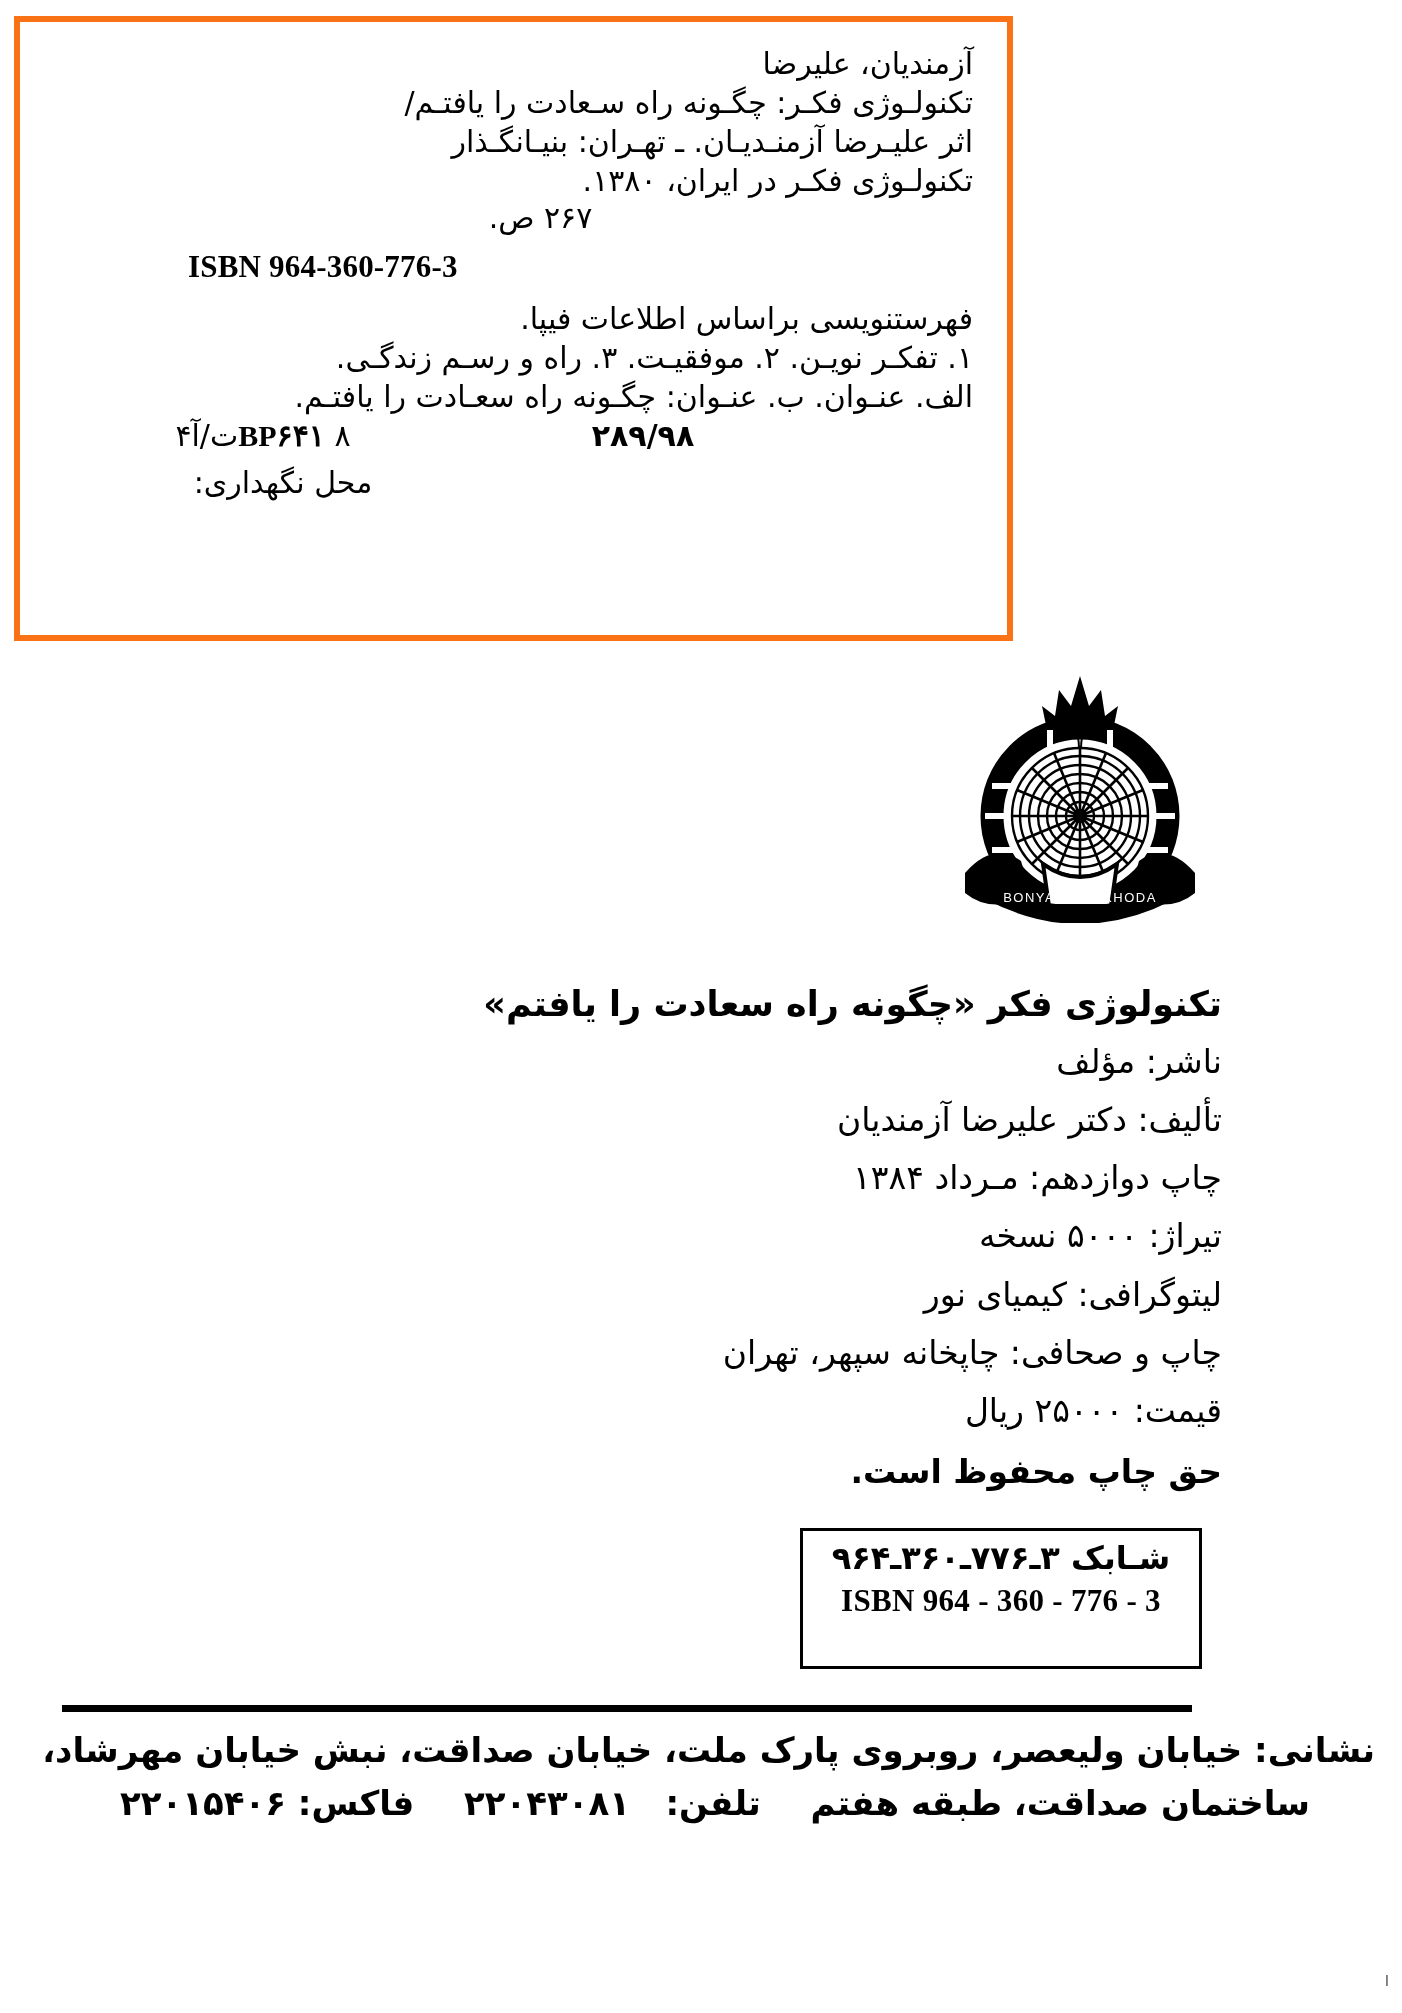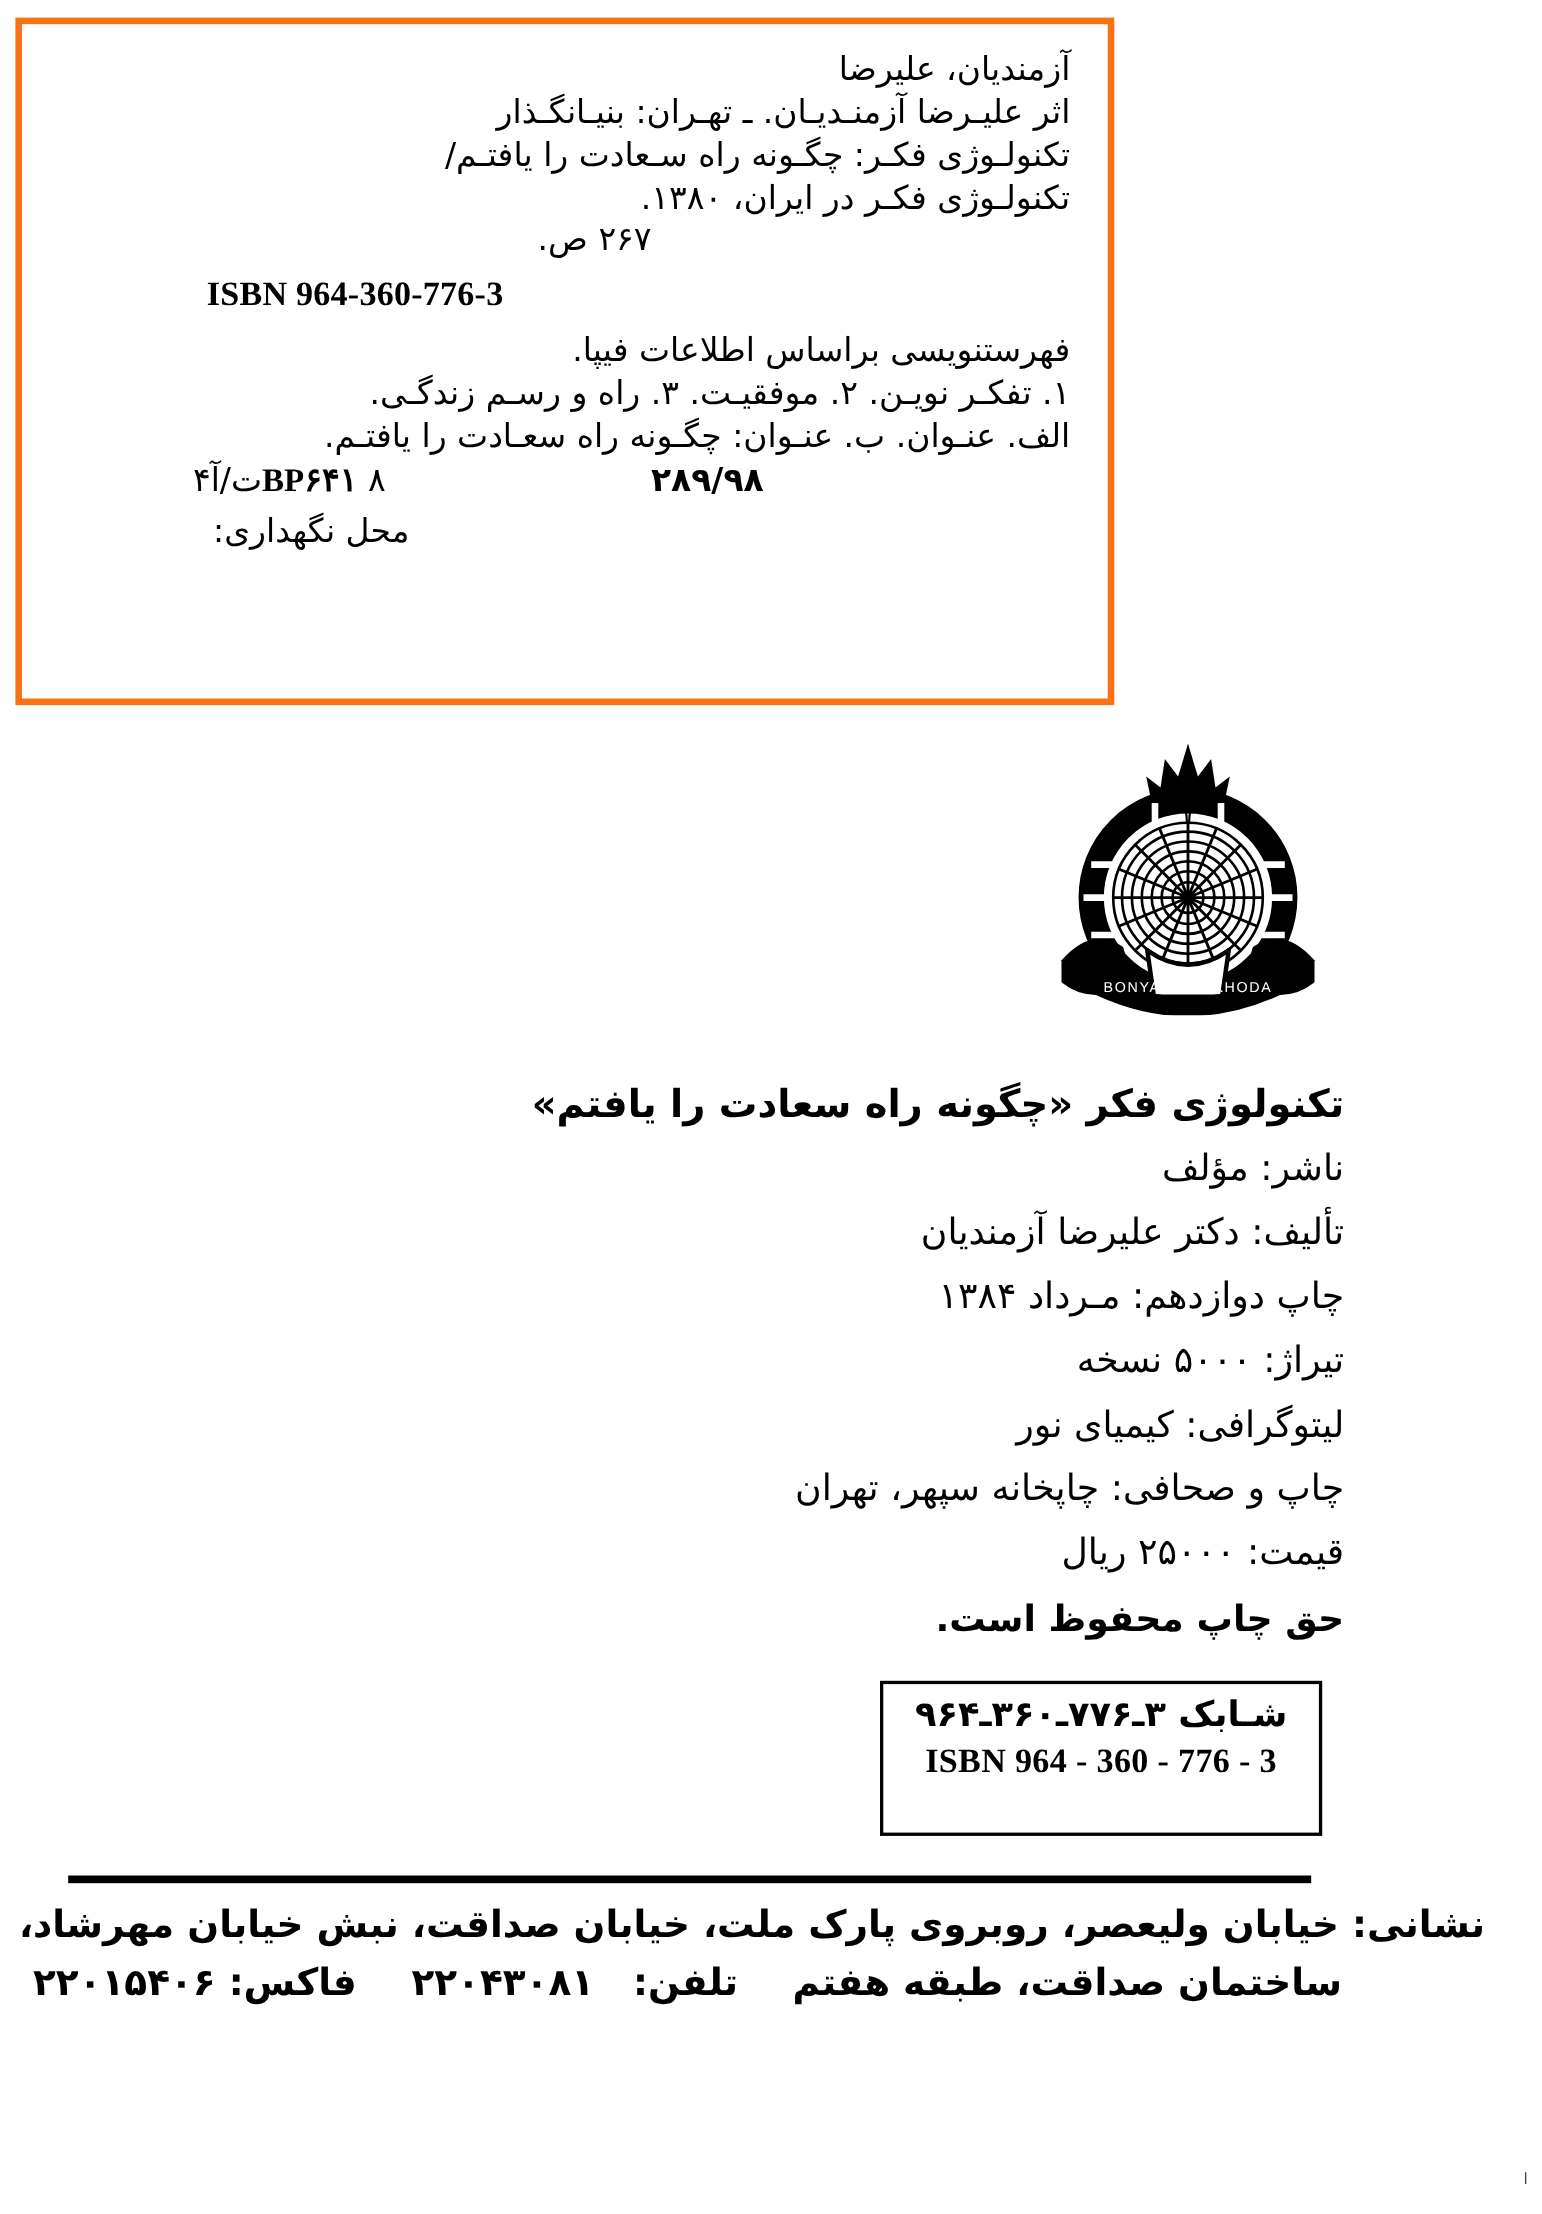--- a/index.html
+++ b/index.html
@@ -166,25 +166,25 @@
   #footer-rule {
     position: absolute;
     left: 62px;
     top: 1705px;
     width: 1130px;
     height: 7px;
     background: #000;
   }
   #footer-address {
     position: absolute;
-    left: 30px;
+    left: 55px;
     top: 1724px;
     width: 1320px;
     direction: rtl;
-    text-align: left;
+    text-align: center;
   }
   #footer-address .addr-line {
     font-size: 34px;
     font-weight: bold;
     line-height: 1.55;
     white-space: nowrap;
     letter-spacing: 0px;
   }
   #footer-address .addr-line .gap { display:inline-block; width: 26px; }
 
@@ -198,23 +198,23 @@
   }
 </style>
 </head>
 <body>
 
 <div id="cip-box">
   <div class="cip-inner">
 
     <div class="cip-line">آزمندیان، علیرضا</div>
 
+    <div class="cip-line indent1">تکنولـوژی فکـر: چگـونه راه سـعادت را یافتـم/</div>
+
     <div class="cip-line">اثر علیـرضا آزمنـدیـان. ـ تهـران: بنیـانگـذار</div>
-
-    <div class="cip-line indent1">تکنولـوژی فکـر: چگـونه راه سـعادت را یافتـم/</div>
 
     <div class="cip-line indent1">تکنولـوژی فکـر در ایران، ۱۳۸۰.</div>
 
     <div class="cip-pages">۲۶۷ ص.</div>
 
     <div class="cip-isbn">ISBN 964-360-776-3</div>
 
     <div class="cip-line">فهرستنویسی براساس اطلاعات فیپا.</div>
 
     <div class="cip-line">۱. تفکـر نویـن. ۲. موفقیـت. ۳. راه و رسـم زندگـی.</div>

